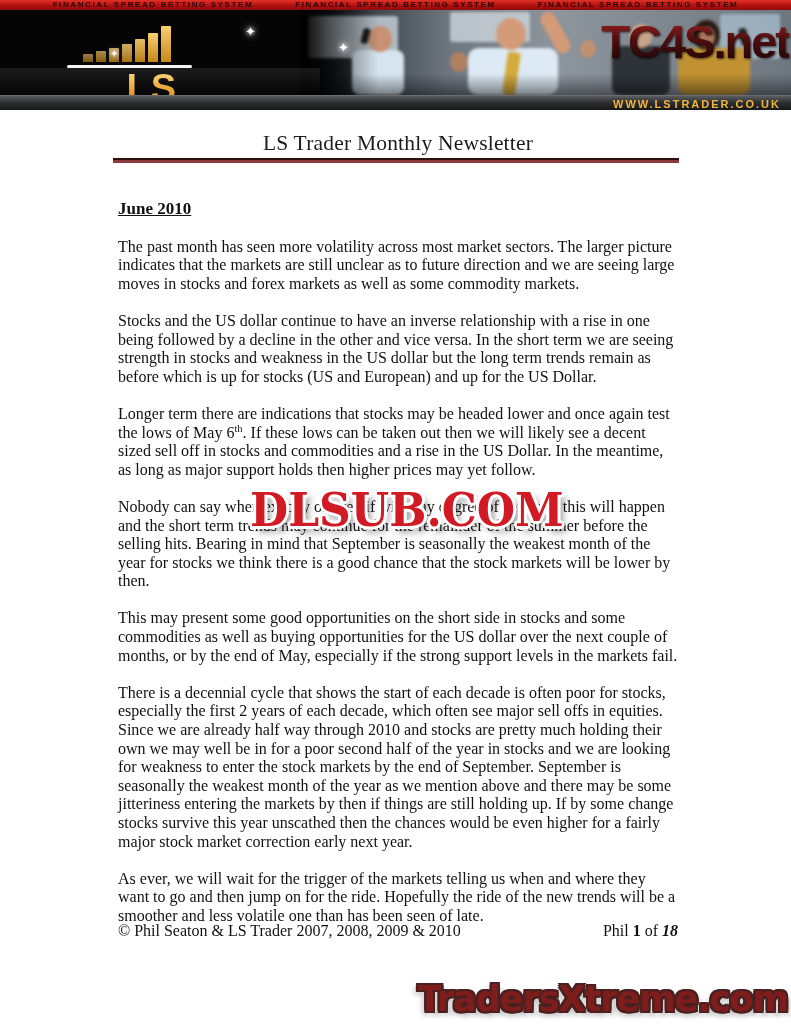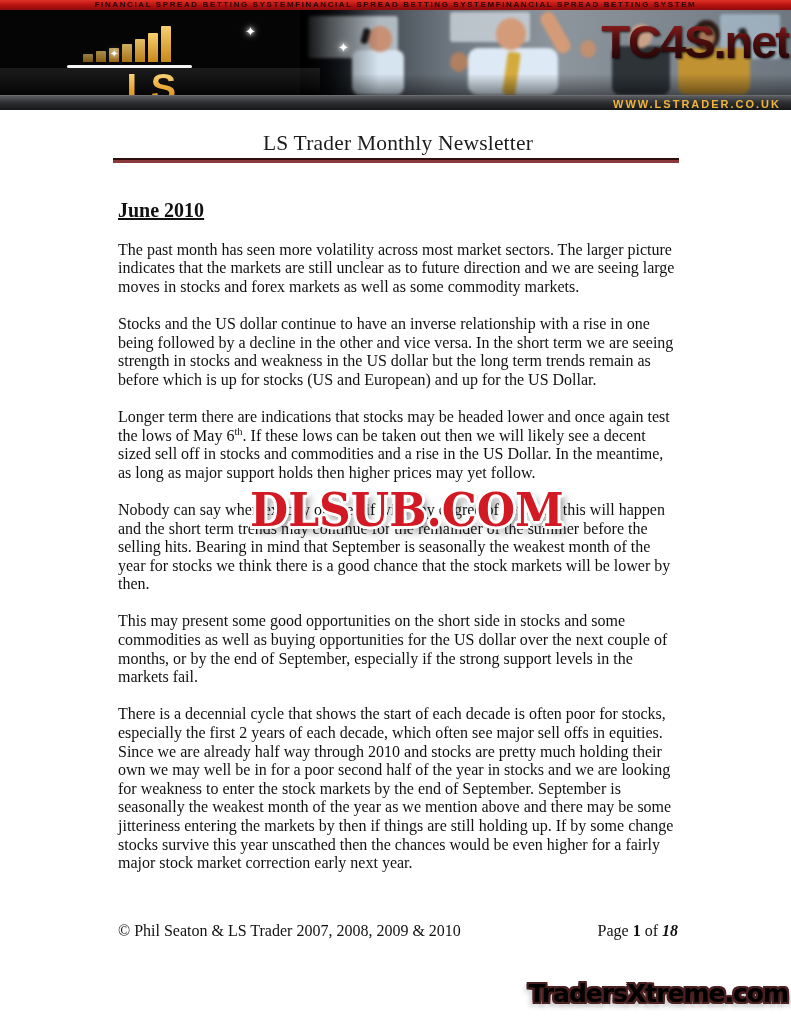--- a/index.html
+++ b/index.html
@@ -9,21 +9,21 @@
     background:#ffffff; overflow:hidden;
     font-family:"Liberation Serif", serif; color:#111;
   }
 
   
   .header { position:absolute; top:0; left:0; width:791px; height:110px; background:#000; }
 
   .red-strip {
     position:absolute; top:0; left:0; right:0; height:10px; z-index:5;
     background:linear-gradient(180deg,#e03126 0%,#b31111 55%,#8d0c0c 100%);
-    display:flex; justify-content:center; overflow:hidden;
+    display:flex; justify-content:center; gap:42px; overflow:hidden;
   }
   .red-strip span {
     font-family:"Liberation Sans", sans-serif; font-weight:bold; font-size:8px;
     line-height:9px; letter-spacing:1.6px; color:#2e0606; white-space:nowrap;
     filter:blur(.4px);
   }
 
   .banner { position:absolute; top:10px; left:0; width:791px; height:85px; background:#050505; overflow:hidden; }
 
   
@@ -98,21 +98,21 @@
   .site-strip span {
     font-family:"Liberation Sans", sans-serif; font-weight:bold; font-size:11px;
     color:#f0b63c; letter-spacing:2px; text-transform:uppercase; cursor:pointer;
   }
 
   
   .doc { position:absolute; top:110px; left:118px; width:560px;margin-top:12px; }
   .title { font-weight:normal; font-size:21.5px; line-height:24px; text-align:center; color:#1c1c1c; margin-top:9px; letter-spacing:.2px; }
   .rule { margin-top:3px; margin-left:-5px; margin-right:-1px; height:5px;
     border-top:2px solid #2f0e0e; background:#8a3a3a; }
-  .date-heading { font-size:20px; font-weight:bold; text-decoration:underline; margin-top:36px; }
+  .date-heading { font-size:17px; font-weight:bold; text-decoration:underline; margin-top:36px; }
   .doc p { font-size:16px; line-height:18.6px; margin-top:18.6px; }
   .doc sup { font-size:10.5px; vertical-align:super; line-height:0; }
 
   
   .dlsub {
     position:absolute; left:250px; top:487px; z-index:8;
     font-family:"DejaVu Serif", serif; font-weight:bold; font-size:44px; line-height:46px; letter-spacing:0;
     color:#d21a24;
     text-shadow:
       -2px -2px 0 #fff, 2px -2px 0 #fff, -2px 2px 0 #fff, 2px 2px 0 #fff,
@@ -125,22 +125,22 @@
   .footer {
     position:absolute; left:118px; width:560px; top:922px;
     display:flex; justify-content:space-between; font-size:16px;
   }
   .pageinfo span { margin-right:4px; } .pageinfo b { margin-right:4px; }
   .pageinfo b:last-child { margin-right:0;font-style:italic; }
 
   
   .tx {
     position:absolute; right:3px; top:979px; z-index:8; cursor:pointer;
-    font-family:"DejaVu Sans", sans-serif; font-weight:bold; font-size:25px; letter-spacing:-1px;
-    color:#000000;
+    font-family:"DejaVu Sans", sans-serif; font-weight:bold; font-size:35px; letter-spacing:-1px;
+    color:#7f1d1d;
     text-shadow:
       -2px -2px 0 #4a2020, 2px -2px 0 #4a2020, -2px 2px 0 #4a2020, 2px 2px 0 #4a2020,
       0 -2px 0 #4a2020, 0 2px 0 #4a2020, -2px 0 0 #4a2020, 2px 0 0 #4a2020,
       0 0 6px rgba(255,255,255,.9), -4px 4px 5px rgba(180,180,180,.8), 4px 4px 5px rgba(180,180,180,.8);
   }
 </style>
 </head>
 <body>
 
 <div class="page">
@@ -207,26 +207,27 @@
 
   <main class="doc">
     <h1 class="title">LS Trader Monthly Newsletter</h1>
     <div class="rule"></div>
     <h2 class="date-heading">June 2010</h2>
 
     <p>The past month has seen more volatility across most market sectors. The larger picture indicates that the markets are still unclear as to future direction and we are seeing large moves in stocks and forex markets as well as some commodity markets.</p>
     <p>Stocks and the US dollar continue to have an inverse relationship with a rise in one being followed by a decline in the other and vice versa. In the short term we are seeing strength in stocks and weakness in the US dollar but the long term trends remain as before which is up for stocks (US and European) and up for the US Dollar.</p>
     <p><span>Longer term there are indications that stocks may be headed lower and once again test the lows of May 6</span><sup>th</sup><span>. If these lows can be taken out then we will likely see a decent sized sell off in stocks and commodities and a rise in the US Dollar. In the meantime, as long as major support holds then higher prices may yet follow.</span></p>
     <p>Nobody can say when exactly or even if with any degree of certainty this will happen and the short term trends may continue for the remainder of the summer before the selling hits. Bearing in mind that September is seasonally the weakest month of the year for stocks we think there is a good chance that the stock markets will be lower by then.</p>
-    <p>This may present some good opportunities on the short side in stocks and some commodities as well as buying opportunities for the US dollar over the next couple of months, or by the end of September, especially if the strong support levels in the markets fail.</p>
+    <p>This may present some good opportunities on the short side in stocks and some commodities as well as buying opportunities for the US dollar over the next couple of months, or by the end of May, especially if the strong support levels in the markets fail.</p>
     <p>There is a decennial cycle that shows the start of each decade is often poor for stocks, especially the first 2 years of each decade, which often see major sell offs in equities. Since we are already half way through 2010 and stocks are pretty much holding their own we may well be in for a poor second half of the year in stocks and we are looking for weakness to enter the stock markets by the end of September. September is seasonally the weakest month of the year as we mention above and there may be some jitteriness entering the markets by then if things are still holding up. If by some change stocks survive this year unscathed then the chances would be even higher for a fairly major stock market correction early next year.</p>
+    <p>As ever, we will wait for the trigger of the markets telling us when and where they want to go and then jump on for the ride. Hopefully the ride of the new trends will be a smoother and less volatile one than has been seen of late.</p>
   </main>
 
   <div class="dlsub">DLSUB.COM</div>
 
   <footer class="footer">
     <span class="copyright">© Phil Seaton &amp; LS Trader 2007, 2008, 2009 &amp; 2010</span>
-    <span class="pageinfo"><span>Page</span><b>1</b><span>of</span><b>18</b></span>
+    <span class="pageinfo"><span>Phil</span><b>1</b><span>of</span><b>18</b></span>
   </footer>
 
   <div class="tx">TradersXtreme.com</div>
 
 </div>
 
 </body></html>

